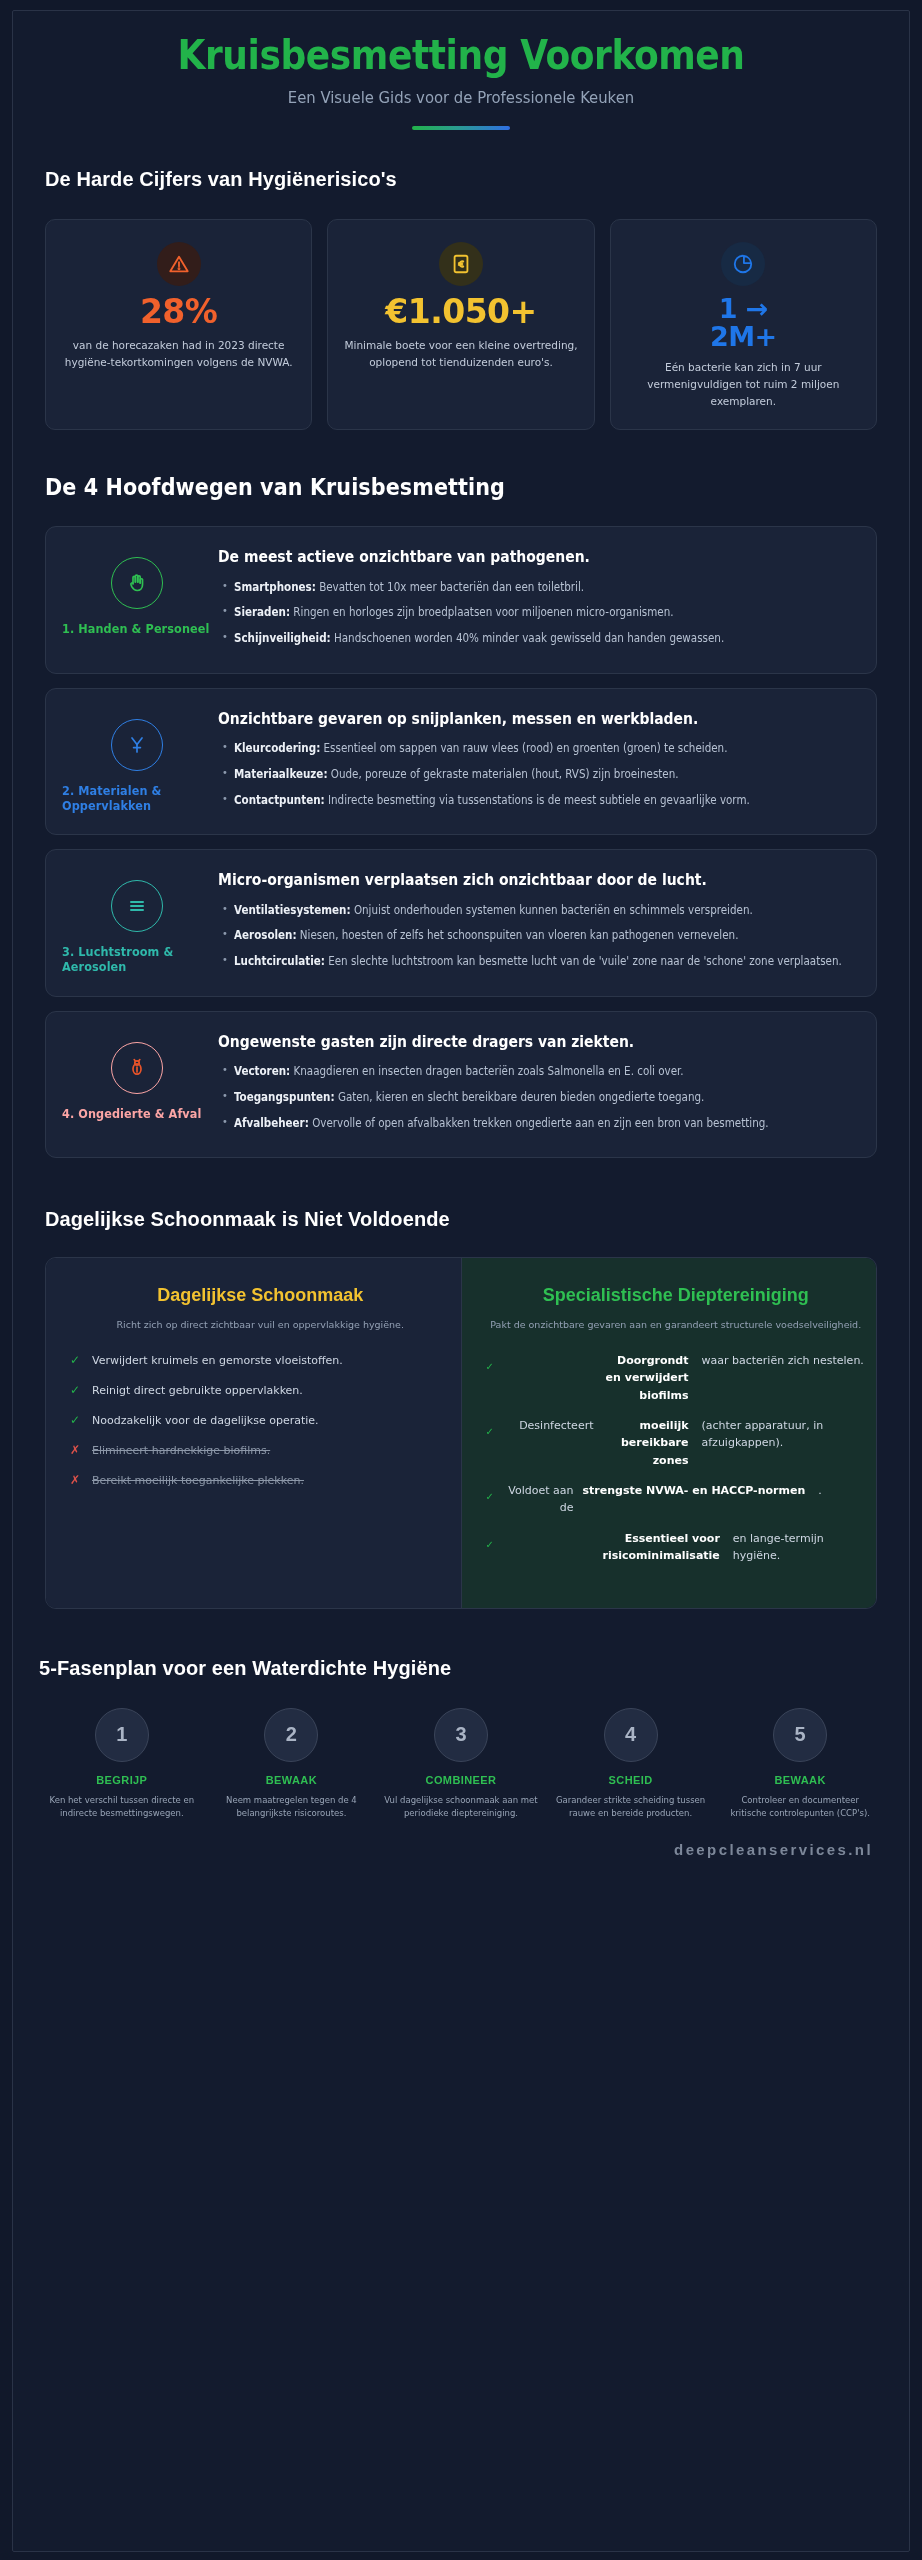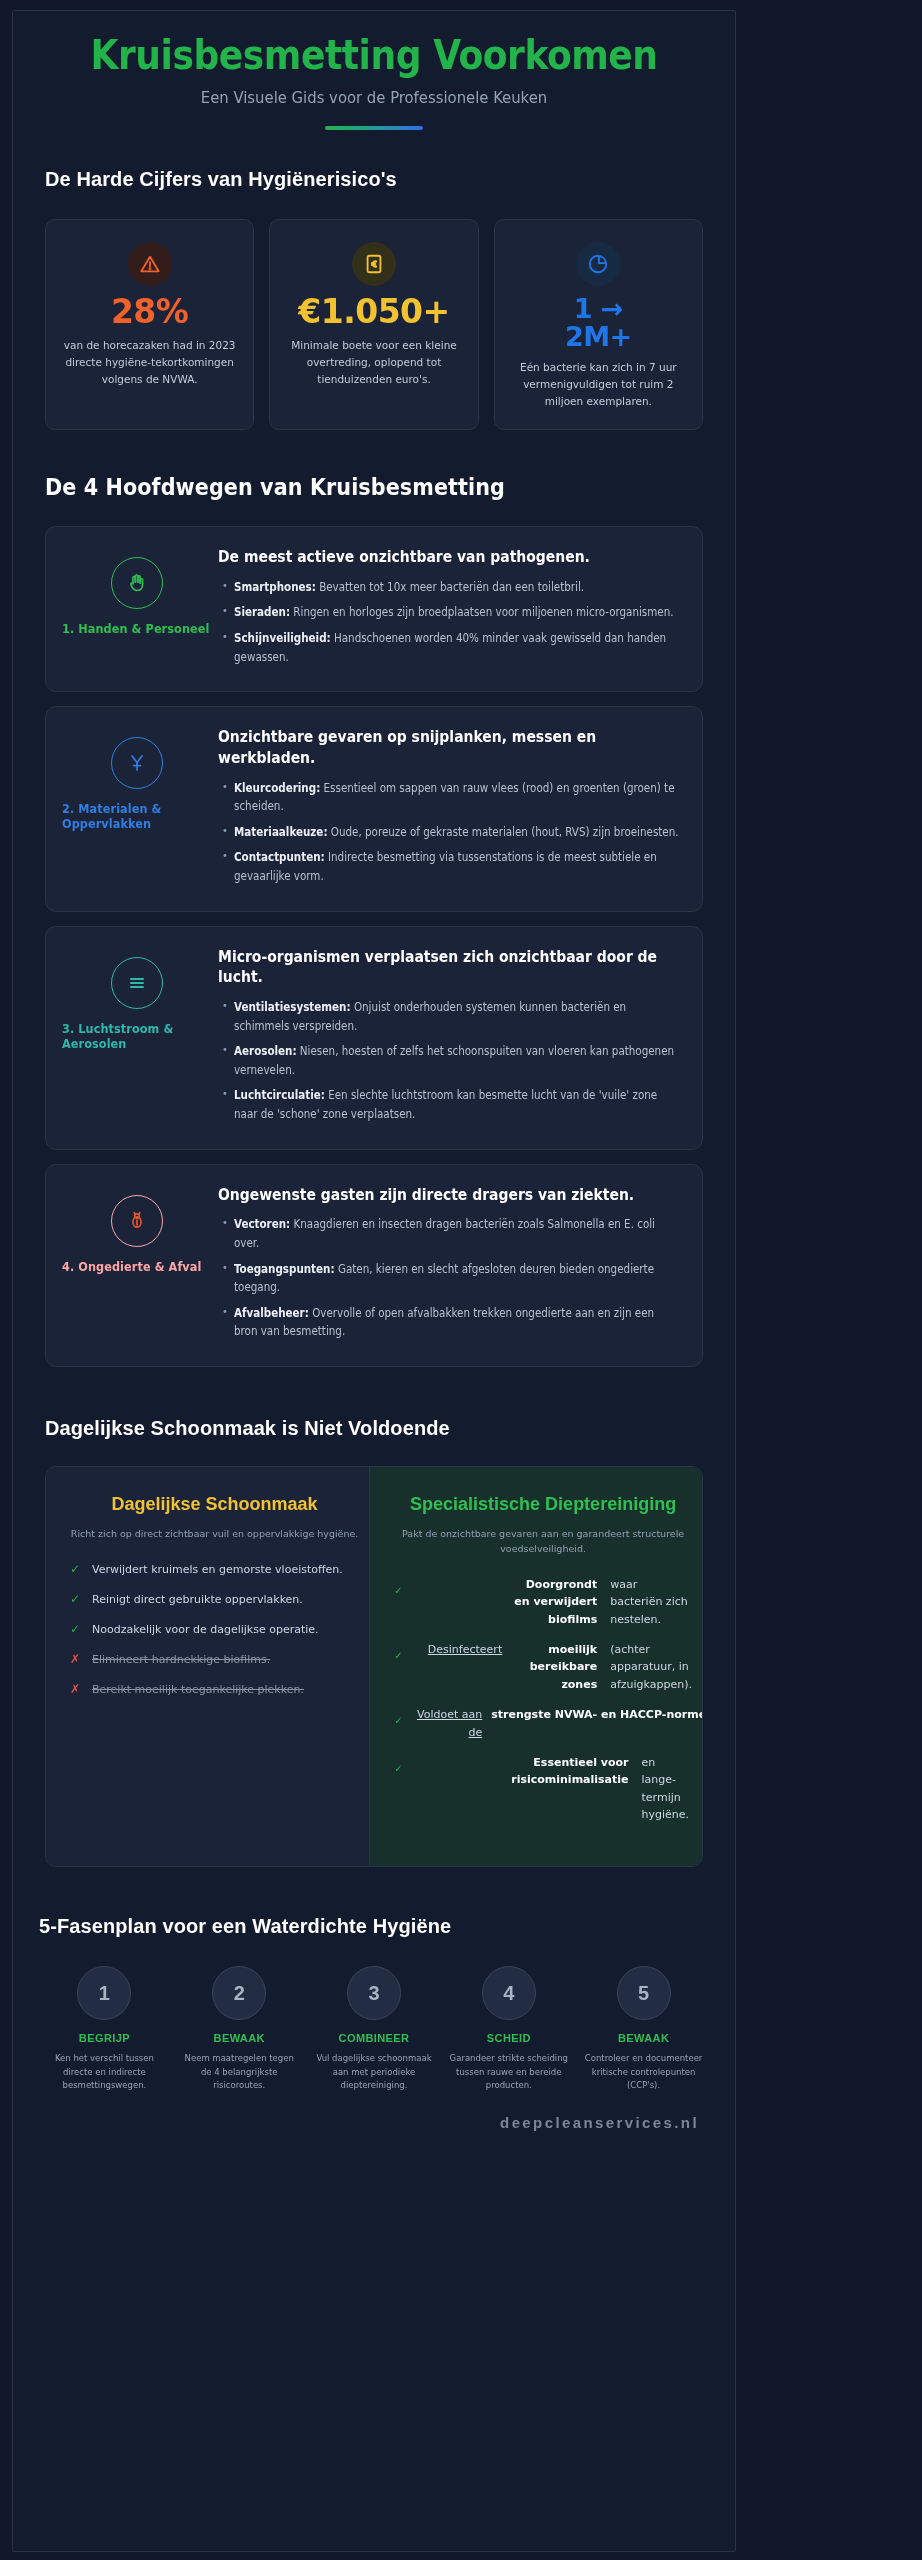--- a/index.html
+++ b/index.html
@@ -9,21 +9,21 @@
     background: #11182a;
   }
 
   body {
     font-family: "DejaVu Sans", sans-serif;
     color: #e2e8f0;
     padding: 10px 12px 8px 12px;
   }
 
   .page {
-    width: 724px;
+    width: 898px;
     min-height: 2542px;
     background: #131b2e;
     border: 1px solid #2a3347;
     border-radius: 2px;
     padding: 0 0 0 0;
     position: relative;
     overflow: hidden;
   }
 
   
@@ -229,21 +229,20 @@
     align-items: flex-start;
     margin-bottom: 13px;
   }
   .cmp-row3 .cmp-mark { flex: 0 0 13px; font-size: 10px; color: #22b34a; padding-top: 8px; }
   .r3-pre {
     flex: 0 0 86px;
     text-align: right;
     font-size: 11px;
     line-height: 1.58;
     color: #cfd7e3;
-    text-decoration: underline;
   }
   .r3-bold {
     flex: 0 0 86px;
     text-align: right;
     font-size: 11px;
     line-height: 1.58;
     font-weight: bold;
     color: #ffffff;
   }
   .r3-post {
@@ -442,21 +441,21 @@
               <line x1="13.4" y1="5.4" x2="14.8" y2="3.6"></line>
               <line x1="12" y1="11" x2="12" y2="16"></line>
             </svg>
           </div>
           <div class="path-label c-orange">4. Ongedierte &amp; Afval</div>
         </div>
         <div class="path-right">
           <div class="path-title">Ongewenste gasten zijn directe dragers van ziekten.</div>
           <ul class="path-points">
             <li><b>Vectoren:</b><span> Knaagdieren en insecten dragen bacteriën zoals Salmonella en E. coli over.</span></li>
-            <li><b>Toegangspunten:</b><span> Gaten, kieren en slecht afgesloten deuren bieden ongedierte toegang.</span></li>
+            <li><b>Toegangspunten:</b><span> Gaten, kieren en slecht bereikbare deuren bieden ongedierte toegang.</span></li>
             <li><b>Afvalbeheer:</b><span> Overvolle of open afvalbakken trekken ongedierte aan en zijn een bron van besmetting.</span></li>
           </ul>
         </div>
       </div>
 
     </div>
   </div>
 
   <div class="cmp-wrap">
     <div class="sec-head">Dagelijkse Schoonmaak is Niet Voldoende</div>

